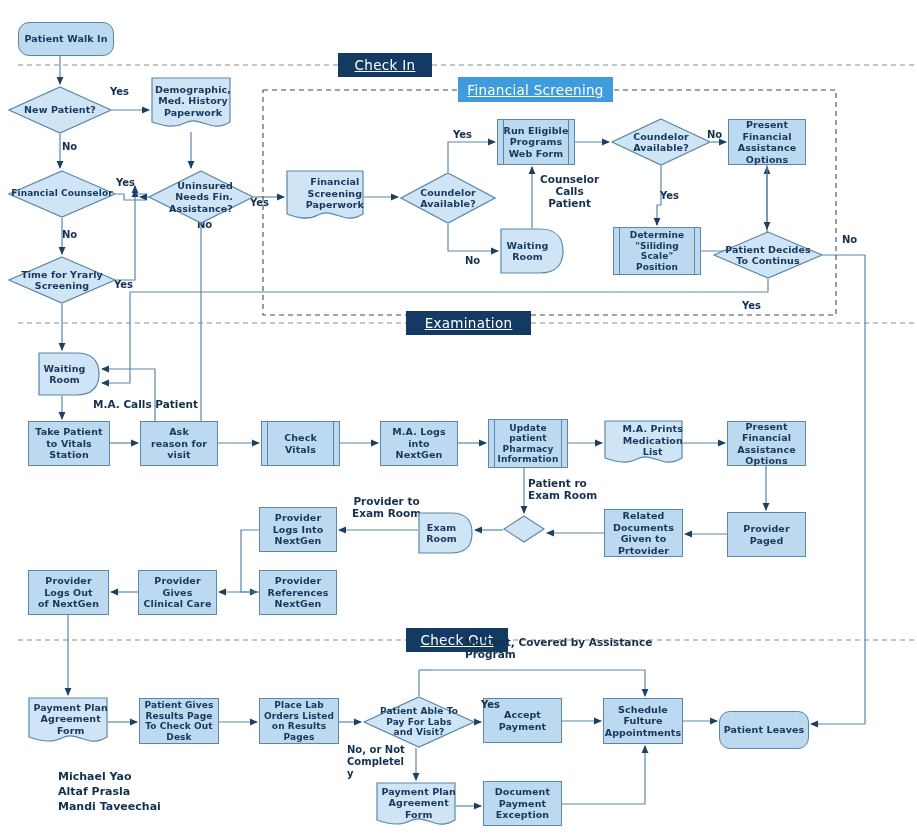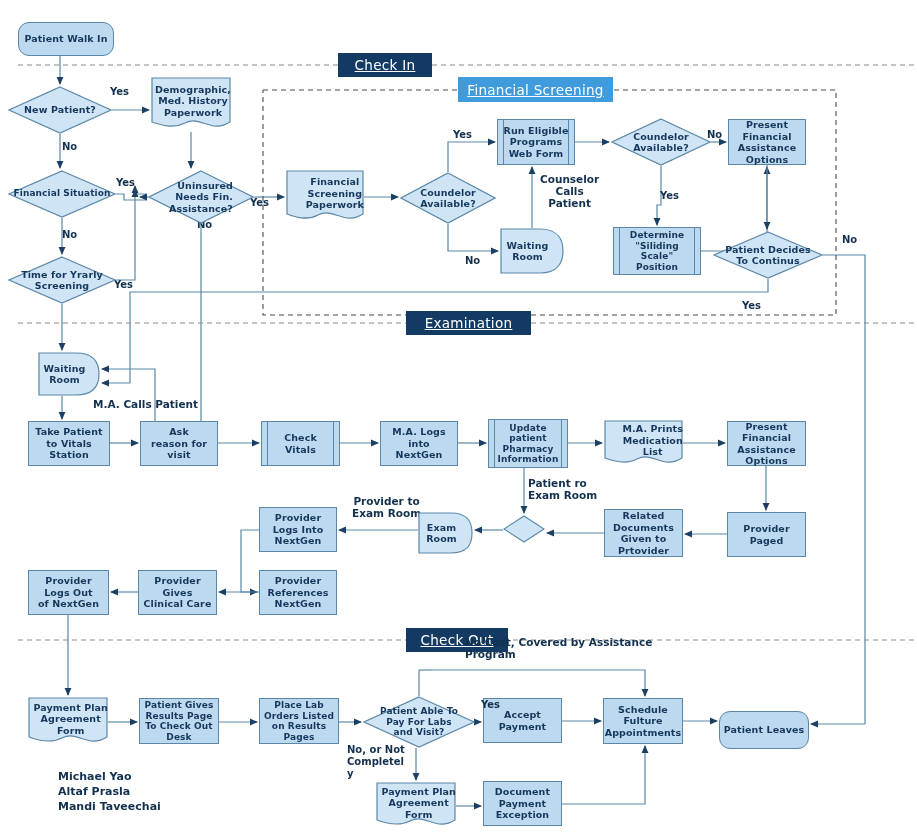--- a/index.html
+++ b/index.html
@@ -184,21 +184,21 @@
       </svg>
     <span class="dclabel" style="white-space:pre-line;margin-bottom:7px;">Demographic,
 Med. History
 Paperwork</span>
   </div>
 
   <div class="node diamond" style="left:8px;top:170px;width:108px;height:48px;">
     <svg class="dshape" viewBox="0 0 108 48" preserveAspectRatio="none">
         <polygon points="54,1 107,24 54,47 1,24" fill="#cfe5f6" stroke="#5b87a8" stroke-width="1.2"></polygon>
       </svg>
-    <span class="dlabel" style="font-size:9px;">Financial Situation</span>
+    <span class="dlabel" style="font-size:9px;">Financial Counselor</span>
   </div>
 
   <div class="node diamond" style="left:148px;top:170px;width:106px;height:54px;">
     <svg class="dshape" viewBox="0 0 106 54" preserveAspectRatio="none">
         <polygon points="53,1 105,27 53,53 1,27" fill="#cfe5f6" stroke="#5b87a8" stroke-width="1.2"></polygon>
       </svg>
     <span class="dlabel" style="white-space:pre-line;text-align:right;">Uninsured
 Needs Fin.
 Assistance?</span>
   </div>

